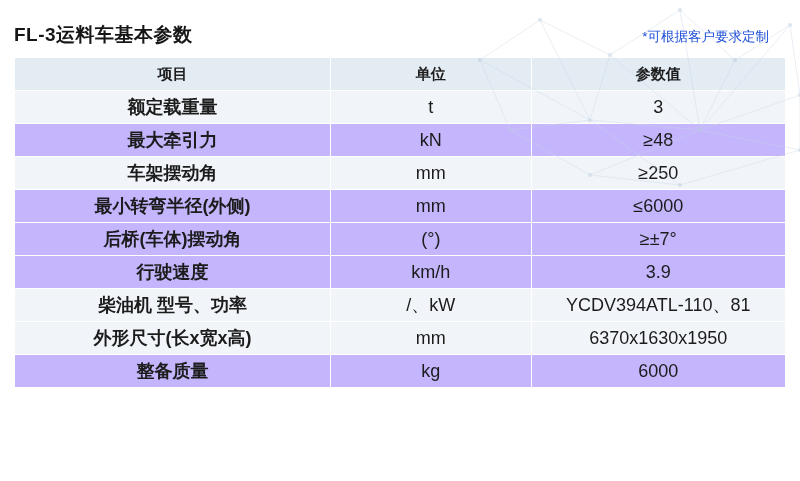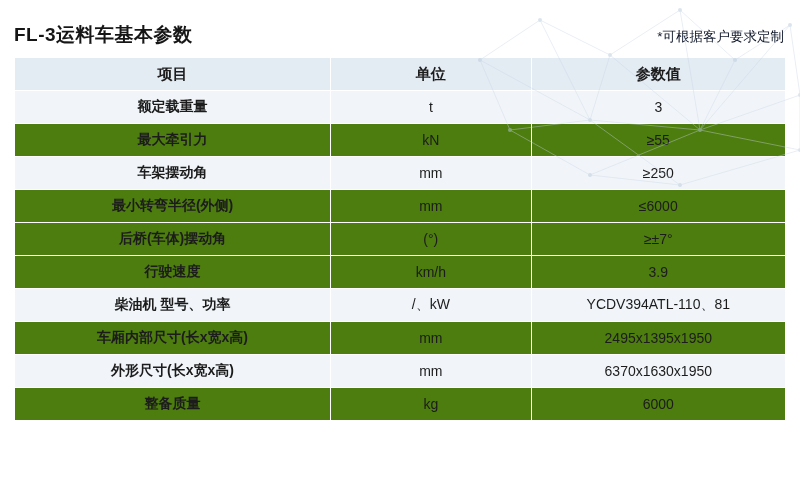--- a/index.html
+++ b/index.html
@@ -30,67 +30,67 @@
     width: 330px;
     height: 190px;
     pointer-events: none;
     opacity: 0.5;
   }
   .header {
     position: relative;
     display: flex;
     align-items: flex-end;
     justify-content: space-between;
-    padding: 14px 16px 0 14px;
+    padding: 14px 31px 0 14px;
     height: 44px;
     box-sizing: border-box;
   }
   .title {
     font-size: 19px;
     font-weight: bold;
     letter-spacing: 0.5px;
     color: #161616;
     line-height: 1;
   }
   .note {
     font-size: 13.5px;
-    color: #0f172a;
+    color: #1d4ed8;
     line-height: 1;
     padding-bottom: 1px;
   }
   table.spec {
     width: 772px;
     margin: 13px auto 0 auto;
     border-collapse: collapse;
     table-layout: fixed;
   }
   table.spec col.c1 { width: 41%; }
   table.spec col.c2 { width: 26%; }
   table.spec col.c3 { width: 33%; }
   table.spec th, table.spec td {
     text-align: center;
     vertical-align: middle;
     height: 32px;
-    font-size: 14px;
+    font-size: 18px;
     font-weight: normal;
     color: #1c1c1c;
     border: 1px solid #ffffff;
     padding: 0 4px;
   }
   table.spec thead th {
     font-weight: bold;
     background: #e3ebf3;
     font-size: 15px;
     height: 32px;
   }
   table.spec tbody tr.odd td {
     background: #f1f5f9;
   }
   table.spec tbody tr.even td {
-    background: #4d7c0f;
+    background: #c4b5fd;
   }
   table.spec td.name {
     font-weight: bold;
   }
   table.spec td.unit,
   table.spec td.value {
     font-weight: normal;
   }
 </style>
 </head>
@@ -150,21 +150,21 @@
     </thead>
     <tbody>
       <tr class="odd">
         <td class="name">额定载重量</td>
         <td class="unit">t</td>
         <td class="value">3</td>
       </tr>
       <tr class="even">
         <td class="name">最大牵引力</td>
         <td class="unit">kN</td>
-        <td class="value">≥55</td>
+        <td class="value">≥48</td>
       </tr>
       <tr class="odd">
         <td class="name">车架摆动角</td>
         <td class="unit">mm</td>
         <td class="value">≥250</td>
       </tr>
       <tr class="even">
         <td class="name">最小转弯半径(外侧)</td>
         <td class="unit">mm</td>
         <td class="value">≤6000</td>
@@ -177,25 +177,20 @@
       <tr class="even">
         <td class="name">行驶速度</td>
         <td class="unit">km/h</td>
         <td class="value">3.9</td>
       </tr>
       <tr class="odd">
         <td class="name">柴油机 型号、功率</td>
         <td class="unit">/、kW</td>
         <td class="value">YCDV394ATL-110、81</td>
       </tr>
-      <tr class="even">
-        <td class="name">车厢内部尺寸(长x宽x高)</td>
-        <td class="unit">mm</td>
-        <td class="value">2495x1395x1950</td>
-      </tr>
       <tr class="odd">
         <td class="name">外形尺寸(长x宽x高)</td>
         <td class="unit">mm</td>
         <td class="value">6370x1630x1950</td>
       </tr>
       <tr class="even">
         <td class="name">整备质量</td>
         <td class="unit">kg</td>
         <td class="value">6000</td>
       </tr>

